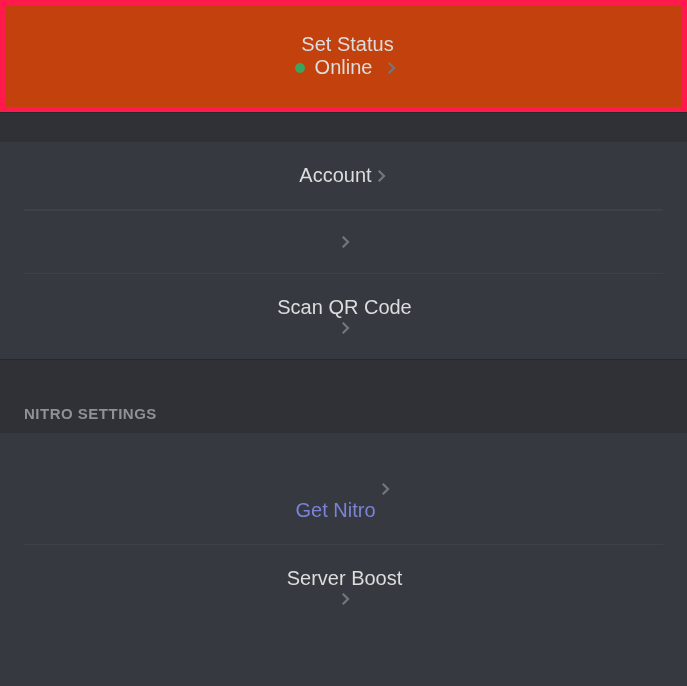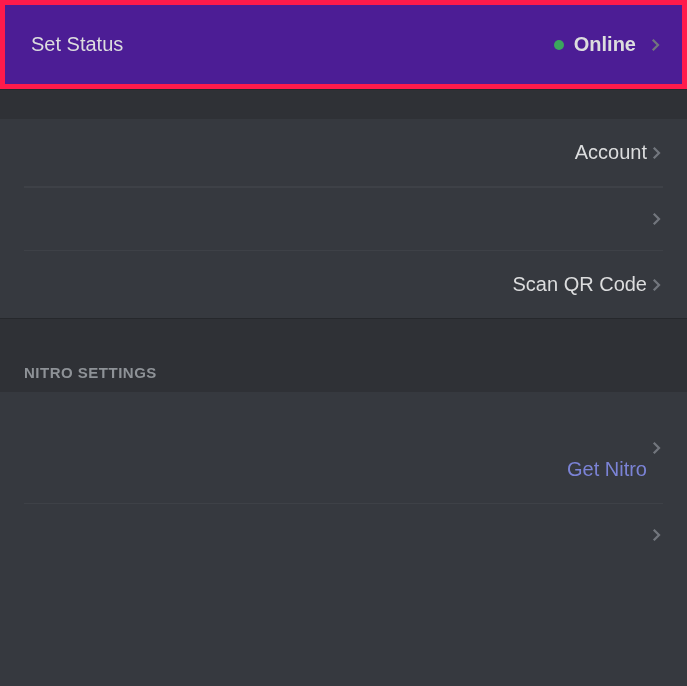--- a/index.html
+++ b/index.html
@@ -35,36 +35,38 @@
     }
     .section-header-text {
       color: #8e9297;
       font-size: 15px;
       font-weight: 700;
       letter-spacing: 0.5px;
     }
     .row {
       display: flex;
       align-items: center;
-      justify-content: flex-end;
+      justify-content: center;
       padding: 22px 22px 22px 24px;
       background: #36393f;
       cursor: pointer;
       border-bottom: 1px solid #2f3136;
     }
     .row:last-child {
       border-bottom: none;
+      flex-direction: column;
     }
     .row-highlighted {
       display: flex;
       align-items: center;
       justify-content: space-between;
       padding: 28px 18px 28px 26px;
-      background: #4c1d95;
+      background: #c2410c;
       cursor: pointer;
+      flex-direction: column;
     }
     .row-label {
       color: #dcddde;
       font-size: 20px;
       font-weight: 400;
     }
     .row-label-nitro {
       color: #7b83d6;
       font-size: 20px;
       font-weight: 400;
@@ -77,21 +79,21 @@
     }
     .status-dot {
       width: 10px;
       height: 10px;
       border-radius: 50%;
       background: #3ba55d;
     }
     .status-text {
       color: #dcddde;
       font-size: 20px;
-      font-weight: 700;
+      font-weight: 400;
       margin-right: 0;
     }
     .chevron {
       color: #72767d;
       display: flex;
       align-items: center;
     }
     .chevron svg {
       width: 18px;
       height: 18px;
@@ -172,20 +174,21 @@
     <div class="row">
       <span class="row-label-nitro">Get Nitro</span>
       <span class="chevron">
         <svg viewBox="0 0 24 24" fill="none" stroke="currentColor" stroke-width="3">
             <polyline points="9 5 16 12 9 19"></polyline>
           </svg>
       </span>
     </div>
     <div class="divider-thin"></div>
     <div class="row">
+      <span class="row-label">Server Boost</span>
       <span class="chevron">
         <svg viewBox="0 0 24 24" fill="none" stroke="currentColor" stroke-width="3">
             <polyline points="9 5 16 12 9 19"></polyline>
           </svg>
       </span>
     </div>
   </div>
 
 </div>
 

